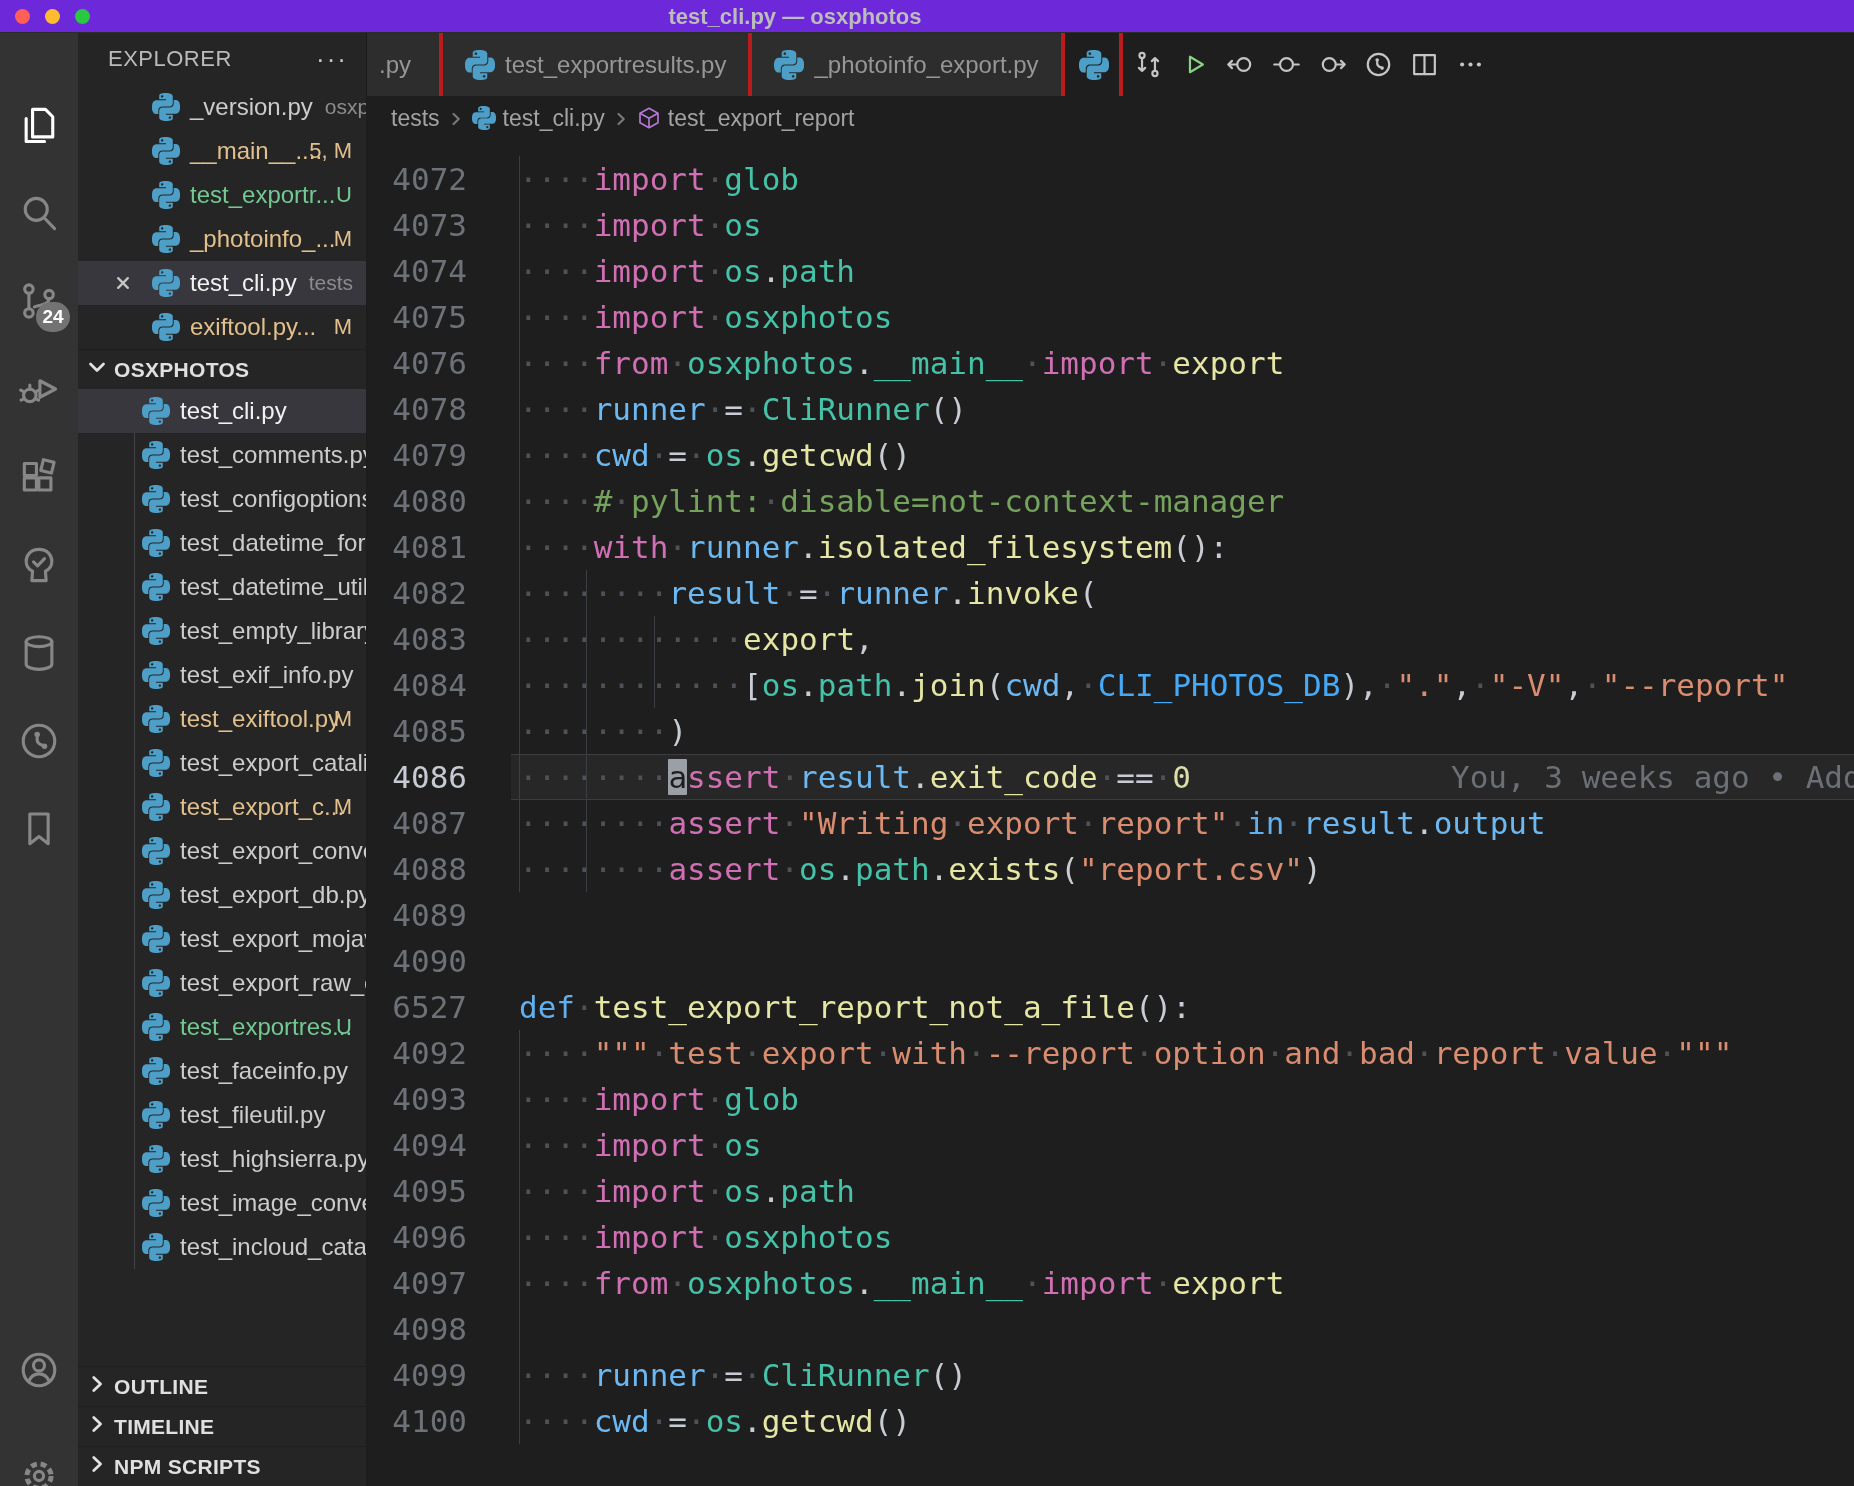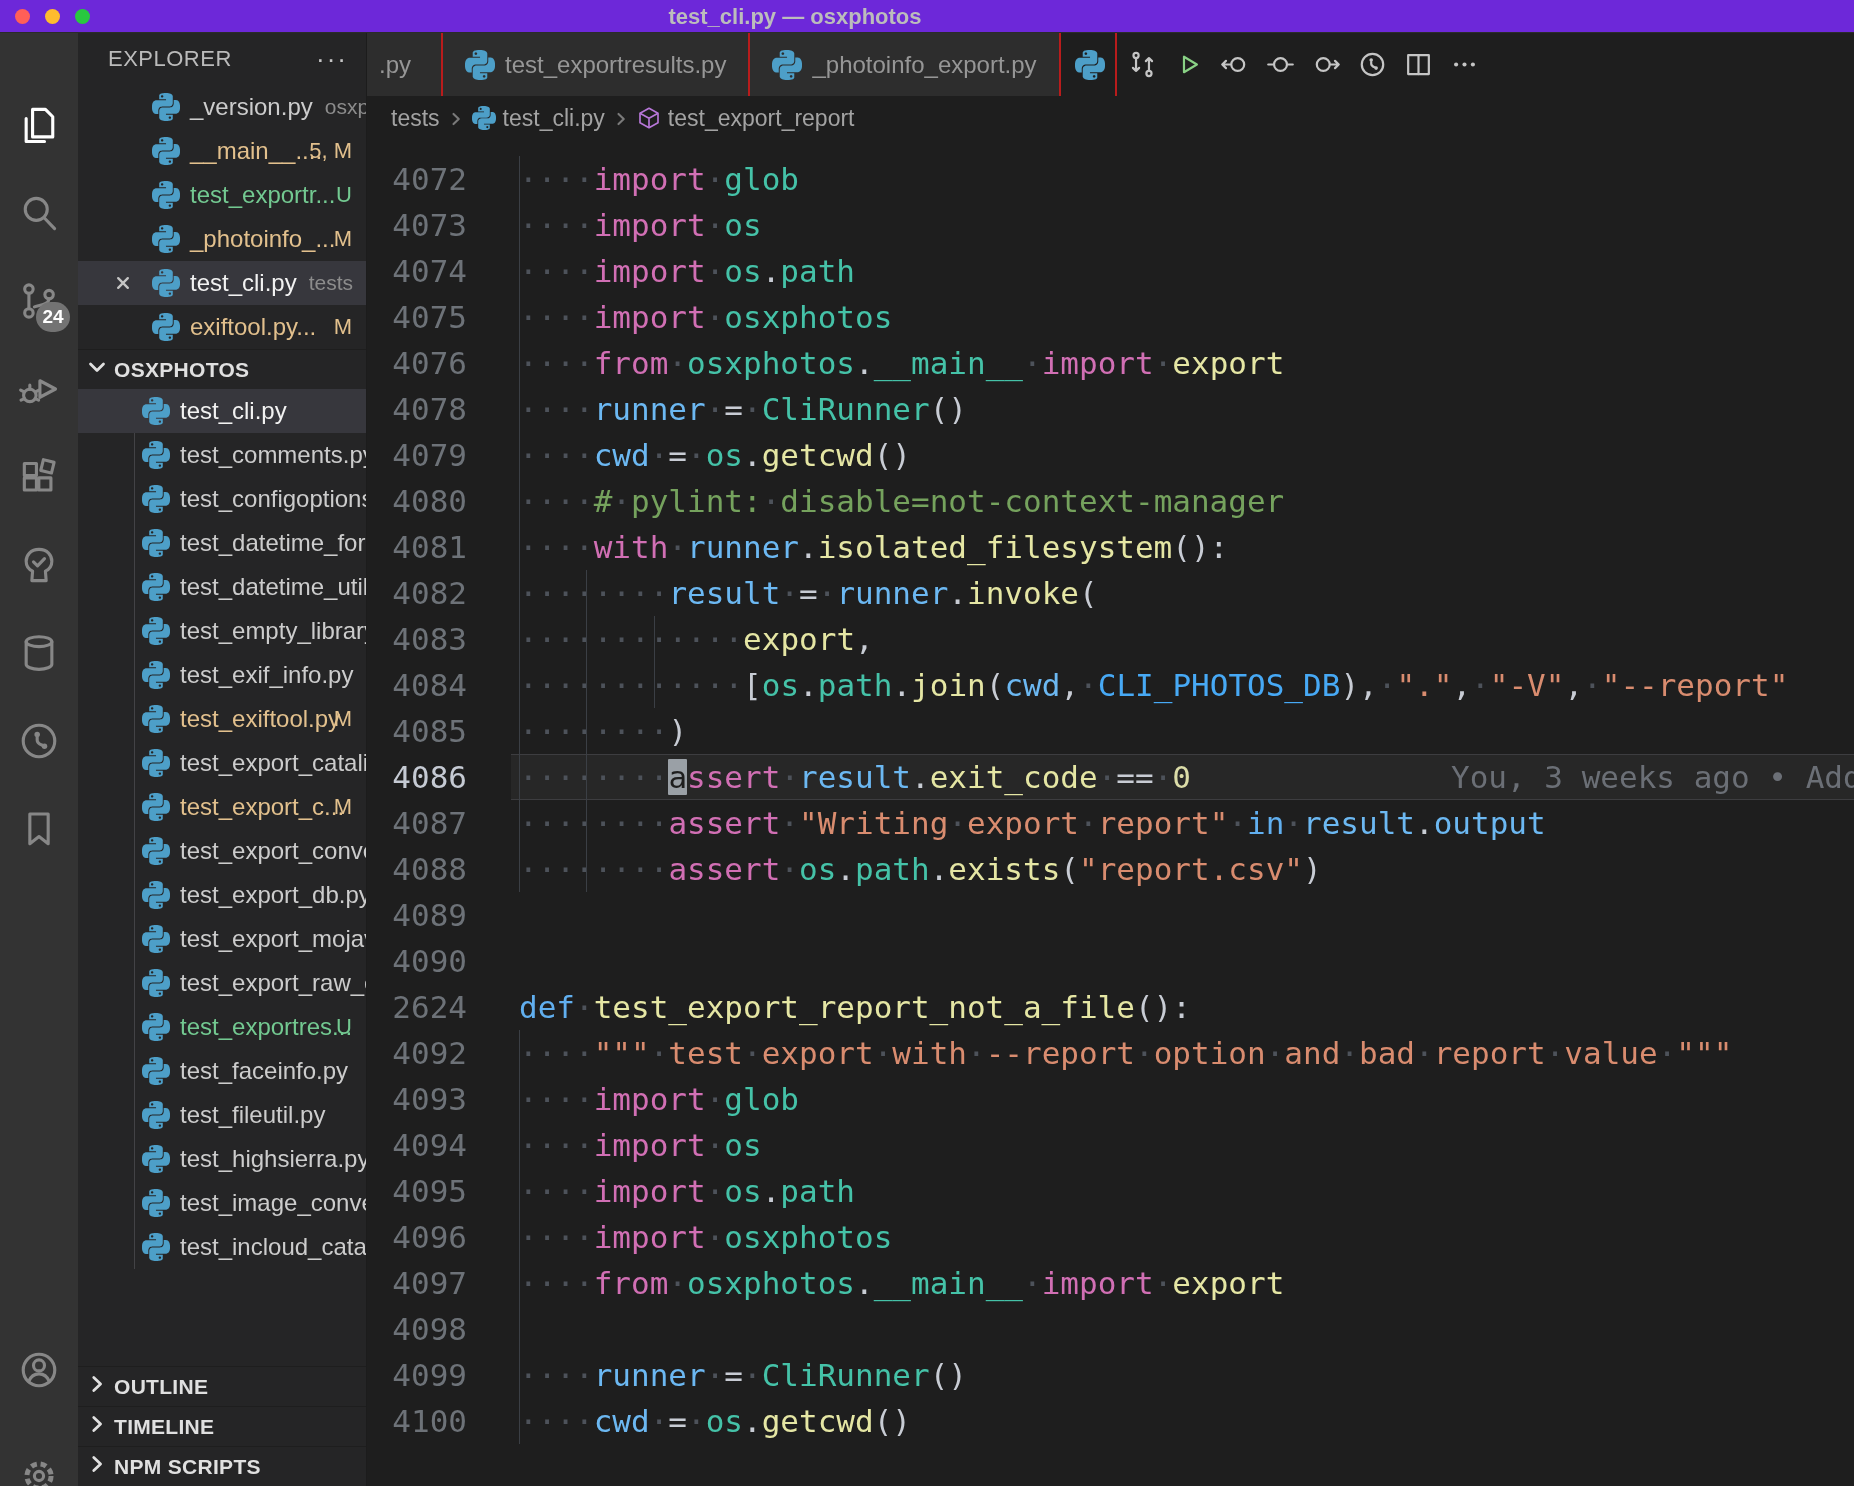--- a/index.html
+++ b/index.html
@@ -54,21 +54,21 @@
   .tree{ position:relative; }
   .tree .row{ padding-left:64px; }
   .tree-guide{ position:absolute; left:56px; top:0; bottom:0; width:1px; background:#434346; }
   .bottom-secs{ margin-top:auto; }
 
   
   .editor-region{ flex:1; display:flex; flex-direction:column; min-width:0; background:#1E1E1E; }
 
   .tabstrip{ height:63px; background:#252526; display:flex; flex:none; align-items:stretch; }
   .tab{ display:flex; align-items:center; gap:10px; padding:0 22px; background:#2D2D2D;
-    border-right:2px solid #b91c1c; color:#969696; font-size:24px; white-space:nowrap; cursor:pointer; }
+    border-right:4px solid #b91c1c; color:#969696; font-size:24px; white-space:nowrap; cursor:pointer; }
   .tab .pyicon{ width:30px; height:30px; }
   .tab.partial{ width:76px; flex:none; padding:0 0 0 12px; }
   .tab.icontab{ background:#1E1E1E; padding:0 10px 0 14px; }
   .tabstrip .toolbar{ flex:1; background:#1E1E1E; display:flex; align-items:center; gap:10px; padding-left:8px; }
   .tb-btn{ width:36px; height:36px; display:flex; align-items:center; justify-content:center;
     color:#C5C5C5; cursor:pointer; }
   .tb-btn svg{ width:31px; height:31px; }
   .tb-btn.run{ color:#89D185; }
 
   .breadcrumbs{ height:44px; display:flex; align-items:center; padding-left:24px; gap:6px;
@@ -515,21 +515,21 @@
           <div class="cline"><div class="gutter">4081</div><div class="content"><span class="guide" style="left: 8px;"></span><span class="wsdot">·</span><span class="wsdot">·</span><span class="wsdot">·</span><span class="wsdot">·</span><span class="tk-k">with</span><span class="wsdot">·</span><span class="tk-v">runner</span><span class="tk-o">.</span><span class="tk-f">isolated_filesystem</span><span class="tk-o">():</span></div></div>
           <div class="cline"><div class="gutter">4082</div><div class="content"><span class="guide" style="left: 8px;"></span><span class="guide" style="left: 75.44px;"></span><span class="wsdot">·</span><span class="wsdot">·</span><span class="wsdot">·</span><span class="wsdot">·</span><span class="wsdot">·</span><span class="wsdot">·</span><span class="wsdot">·</span><span class="wsdot">·</span><span class="tk-v">result</span><span class="wsdot">·</span><span class="tk-o">=</span><span class="wsdot">·</span><span class="tk-v">runner</span><span class="tk-o">.</span><span class="tk-f">invoke</span><span class="tk-o">(</span></div></div>
           <div class="cline"><div class="gutter">4083</div><div class="content"><span class="guide" style="left: 8px;"></span><span class="guide" style="left: 75.44px;"></span><span class="guide" style="left: 142.88px;"></span><span class="wsdot">·</span><span class="wsdot">·</span><span class="wsdot">·</span><span class="wsdot">·</span><span class="wsdot">·</span><span class="wsdot">·</span><span class="wsdot">·</span><span class="wsdot">·</span><span class="wsdot">·</span><span class="wsdot">·</span><span class="wsdot">·</span><span class="wsdot">·</span><span class="tk-f">export</span><span class="tk-o">,</span></div></div>
           <div class="cline"><div class="gutter">4084</div><div class="content"><span class="guide" style="left: 8px;"></span><span class="guide" style="left: 75.44px;"></span><span class="guide" style="left: 142.88px;"></span><span class="wsdot">·</span><span class="wsdot">·</span><span class="wsdot">·</span><span class="wsdot">·</span><span class="wsdot">·</span><span class="wsdot">·</span><span class="wsdot">·</span><span class="wsdot">·</span><span class="wsdot">·</span><span class="wsdot">·</span><span class="wsdot">·</span><span class="wsdot">·</span><span class="tk-o">[</span><span class="tk-m">os</span><span class="tk-o">.</span><span class="tk-m">path</span><span class="tk-o">.</span><span class="tk-f">join</span><span class="tk-o">(</span><span class="tk-v">cwd</span><span class="tk-o">,</span><span class="wsdot">·</span><span class="tk-c">CLI_PHOTOS_DB</span><span class="tk-o">),</span><span class="wsdot">·</span><span class="tk-s">"."</span><span class="tk-o">,</span><span class="wsdot">·</span><span class="tk-s">"-V"</span><span class="tk-o">,</span><span class="wsdot">·</span><span class="tk-s">"--report"</span></div></div>
           <div class="cline"><div class="gutter">4085</div><div class="content"><span class="guide" style="left: 8px;"></span><span class="guide" style="left: 75.44px;"></span><span class="wsdot">·</span><span class="wsdot">·</span><span class="wsdot">·</span><span class="wsdot">·</span><span class="wsdot">·</span><span class="wsdot">·</span><span class="wsdot">·</span><span class="wsdot">·</span><span class="tk-o">)</span></div></div>
           <div class="cline current"><div class="linehl"></div><div class="gutter">4086</div><div class="content"><span class="guide" style="left: 8px;"></span><span class="guide" style="left: 75.44px;"></span><span class="wsdot">·</span><span class="wsdot">·</span><span class="wsdot">·</span><span class="wsdot">·</span><span class="wsdot">·</span><span class="wsdot">·</span><span class="wsdot">·</span><span class="wsdot">·</span><span class="tk-k cur">a</span><span class="tk-k">ssert</span><span class="wsdot">·</span><span class="tk-v">result</span><span class="tk-o">.</span><span class="tk-f">exit_code</span><span class="wsdot">·</span><span class="tk-o">==</span><span class="wsdot">·</span><span class="tk-n">0</span><span class="blame">You, 3 weeks ago • Added –</span></div></div>
           <div class="cline"><div class="gutter">4087</div><div class="content"><span class="guide" style="left: 8px;"></span><span class="guide" style="left: 75.44px;"></span><span class="wsdot">·</span><span class="wsdot">·</span><span class="wsdot">·</span><span class="wsdot">·</span><span class="wsdot">·</span><span class="wsdot">·</span><span class="wsdot">·</span><span class="wsdot">·</span><span class="tk-k">assert</span><span class="wsdot">·</span><span class="tk-s">"Writing</span><span class="wsdot">·</span><span class="tk-s">export</span><span class="wsdot">·</span><span class="tk-s">report"</span><span class="wsdot">·</span><span class="tk-b">in</span><span class="wsdot">·</span><span class="tk-v">result</span><span class="tk-o">.</span><span class="tk-v">output</span></div></div>
           <div class="cline"><div class="gutter">4088</div><div class="content"><span class="guide" style="left: 8px;"></span><span class="guide" style="left: 75.44px;"></span><span class="wsdot">·</span><span class="wsdot">·</span><span class="wsdot">·</span><span class="wsdot">·</span><span class="wsdot">·</span><span class="wsdot">·</span><span class="wsdot">·</span><span class="wsdot">·</span><span class="tk-k">assert</span><span class="wsdot">·</span><span class="tk-m">os</span><span class="tk-o">.</span><span class="tk-m">path</span><span class="tk-o">.</span><span class="tk-f">exists</span><span class="tk-o">(</span><span class="tk-s">"report.csv"</span><span class="tk-o">)</span></div></div>
           <div class="cline"><div class="gutter">4089</div><div class="content"></div></div>
           <div class="cline"><div class="gutter">4090</div><div class="content"></div></div>
-          <div class="cline"><div class="gutter">2624</div><div class="content"><span class="tk-b">def</span><span class="wsdot">·</span><span class="tk-f">test_export_report_not_a_file</span><span class="tk-o">():</span></div></div>
+          <div class="cline"><div class="gutter">6527</div><div class="content"><span class="tk-b">def</span><span class="wsdot">·</span><span class="tk-f">test_export_report_not_a_file</span><span class="tk-o">():</span></div></div>
           <div class="cline"><div class="gutter">4092</div><div class="content"><span class="guide" style="left: 8px;"></span><span class="wsdot">·</span><span class="wsdot">·</span><span class="wsdot">·</span><span class="wsdot">·</span><span class="tk-s">"""</span><span class="wsdot">·</span><span class="tk-s">test</span><span class="wsdot">·</span><span class="tk-s">export</span><span class="wsdot">·</span><span class="tk-s">with</span><span class="wsdot">·</span><span class="tk-s">--report</span><span class="wsdot">·</span><span class="tk-s">option</span><span class="wsdot">·</span><span class="tk-s">and</span><span class="wsdot">·</span><span class="tk-s">bad</span><span class="wsdot">·</span><span class="tk-s">report</span><span class="wsdot">·</span><span class="tk-s">value</span><span class="wsdot">·</span><span class="tk-s">"""</span></div></div>
           <div class="cline"><div class="gutter">4093</div><div class="content"><span class="guide" style="left: 8px;"></span><span class="wsdot">·</span><span class="wsdot">·</span><span class="wsdot">·</span><span class="wsdot">·</span><span class="tk-k">import</span><span class="wsdot">·</span><span class="tk-m">glob</span></div></div>
           <div class="cline"><div class="gutter">4094</div><div class="content"><span class="guide" style="left: 8px;"></span><span class="wsdot">·</span><span class="wsdot">·</span><span class="wsdot">·</span><span class="wsdot">·</span><span class="tk-k">import</span><span class="wsdot">·</span><span class="tk-m">os</span></div></div>
           <div class="cline"><div class="gutter">4095</div><div class="content"><span class="guide" style="left: 8px;"></span><span class="wsdot">·</span><span class="wsdot">·</span><span class="wsdot">·</span><span class="wsdot">·</span><span class="tk-k">import</span><span class="wsdot">·</span><span class="tk-m">os</span><span class="tk-o">.</span><span class="tk-m">path</span></div></div>
           <div class="cline"><div class="gutter">4096</div><div class="content"><span class="guide" style="left: 8px;"></span><span class="wsdot">·</span><span class="wsdot">·</span><span class="wsdot">·</span><span class="wsdot">·</span><span class="tk-k">import</span><span class="wsdot">·</span><span class="tk-m">osxphotos</span></div></div>
           <div class="cline"><div class="gutter">4097</div><div class="content"><span class="guide" style="left: 8px;"></span><span class="wsdot">·</span><span class="wsdot">·</span><span class="wsdot">·</span><span class="wsdot">·</span><span class="tk-k">from</span><span class="wsdot">·</span><span class="tk-m">osxphotos</span><span class="tk-o">.</span><span class="tk-m">__main__</span><span class="wsdot">·</span><span class="tk-k">import</span><span class="wsdot">·</span><span class="tk-f">export</span></div></div>
           <div class="cline"><div class="gutter">4098</div><div class="content"><span class="guide" style="left: 8px;"></span></div></div>
           <div class="cline"><div class="gutter">4099</div><div class="content"><span class="guide" style="left: 8px;"></span><span class="wsdot">·</span><span class="wsdot">·</span><span class="wsdot">·</span><span class="wsdot">·</span><span class="tk-v">runner</span><span class="wsdot">·</span><span class="tk-o">=</span><span class="wsdot">·</span><span class="tk-m">CliRunner</span><span class="tk-o">()</span></div></div>
           <div class="cline"><div class="gutter">4100</div><div class="content"><span class="guide" style="left: 8px;"></span><span class="wsdot">·</span><span class="wsdot">·</span><span class="wsdot">·</span><span class="wsdot">·</span><span class="tk-v">cwd</span><span class="wsdot">·</span><span class="tk-o">=</span><span class="wsdot">·</span><span class="tk-m">os</span><span class="tk-o">.</span><span class="tk-f">getcwd</span><span class="tk-o">()</span></div></div>
         </div>

